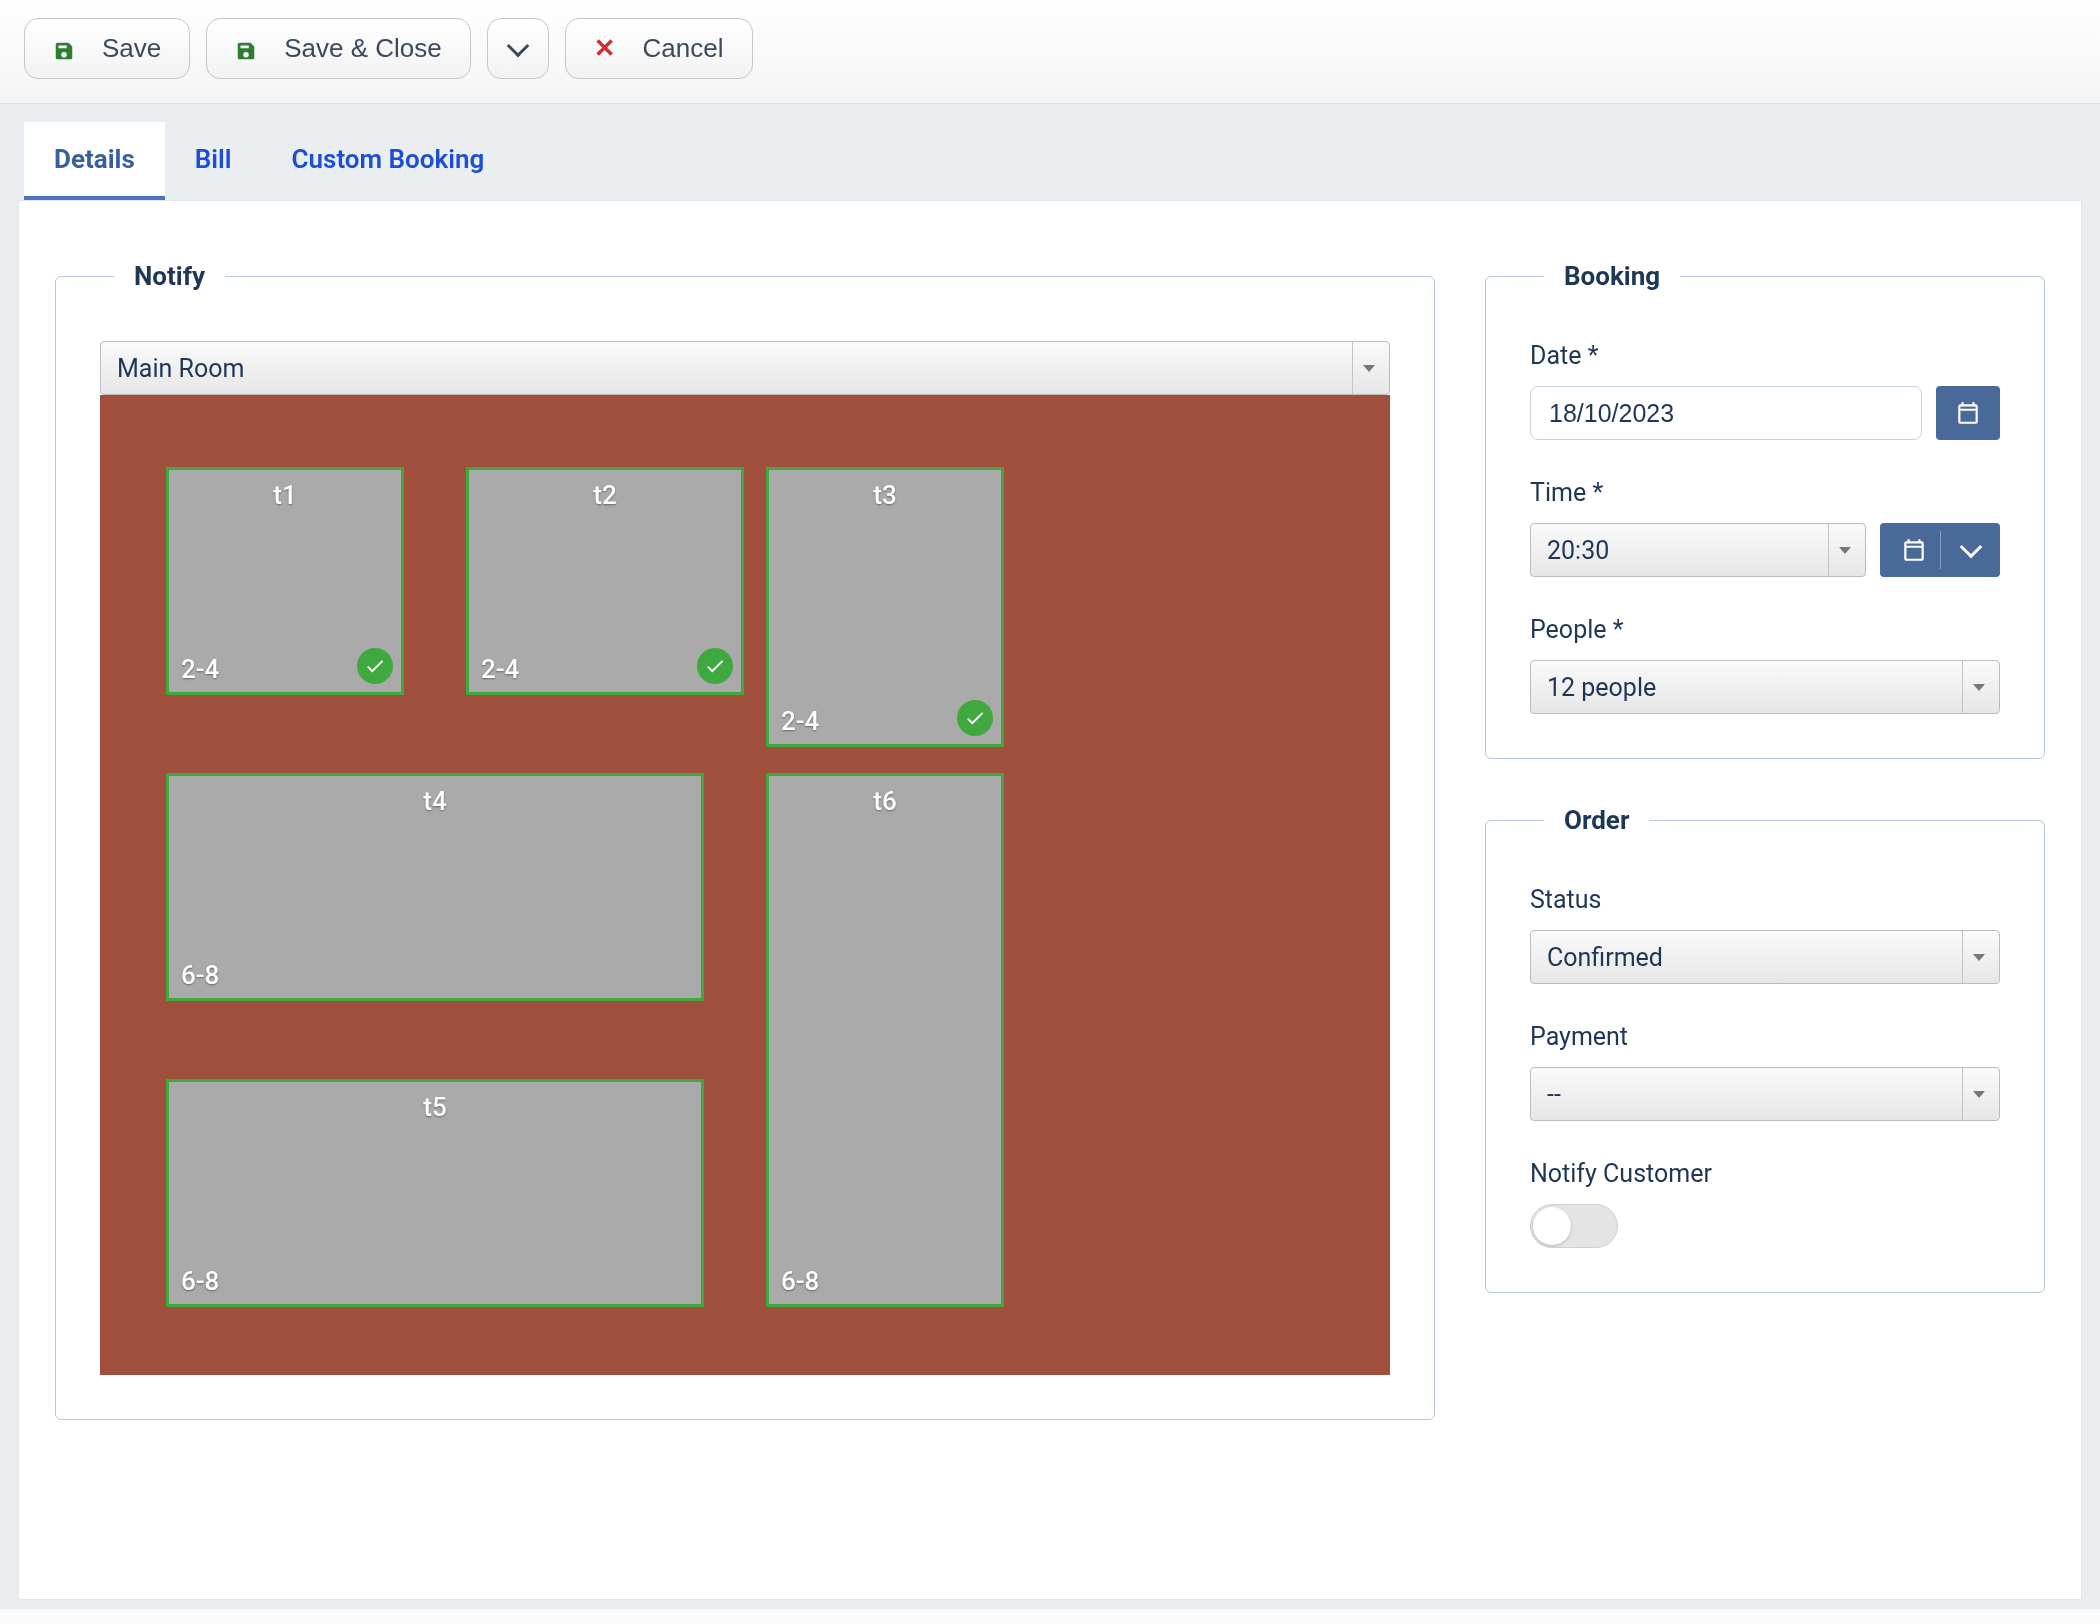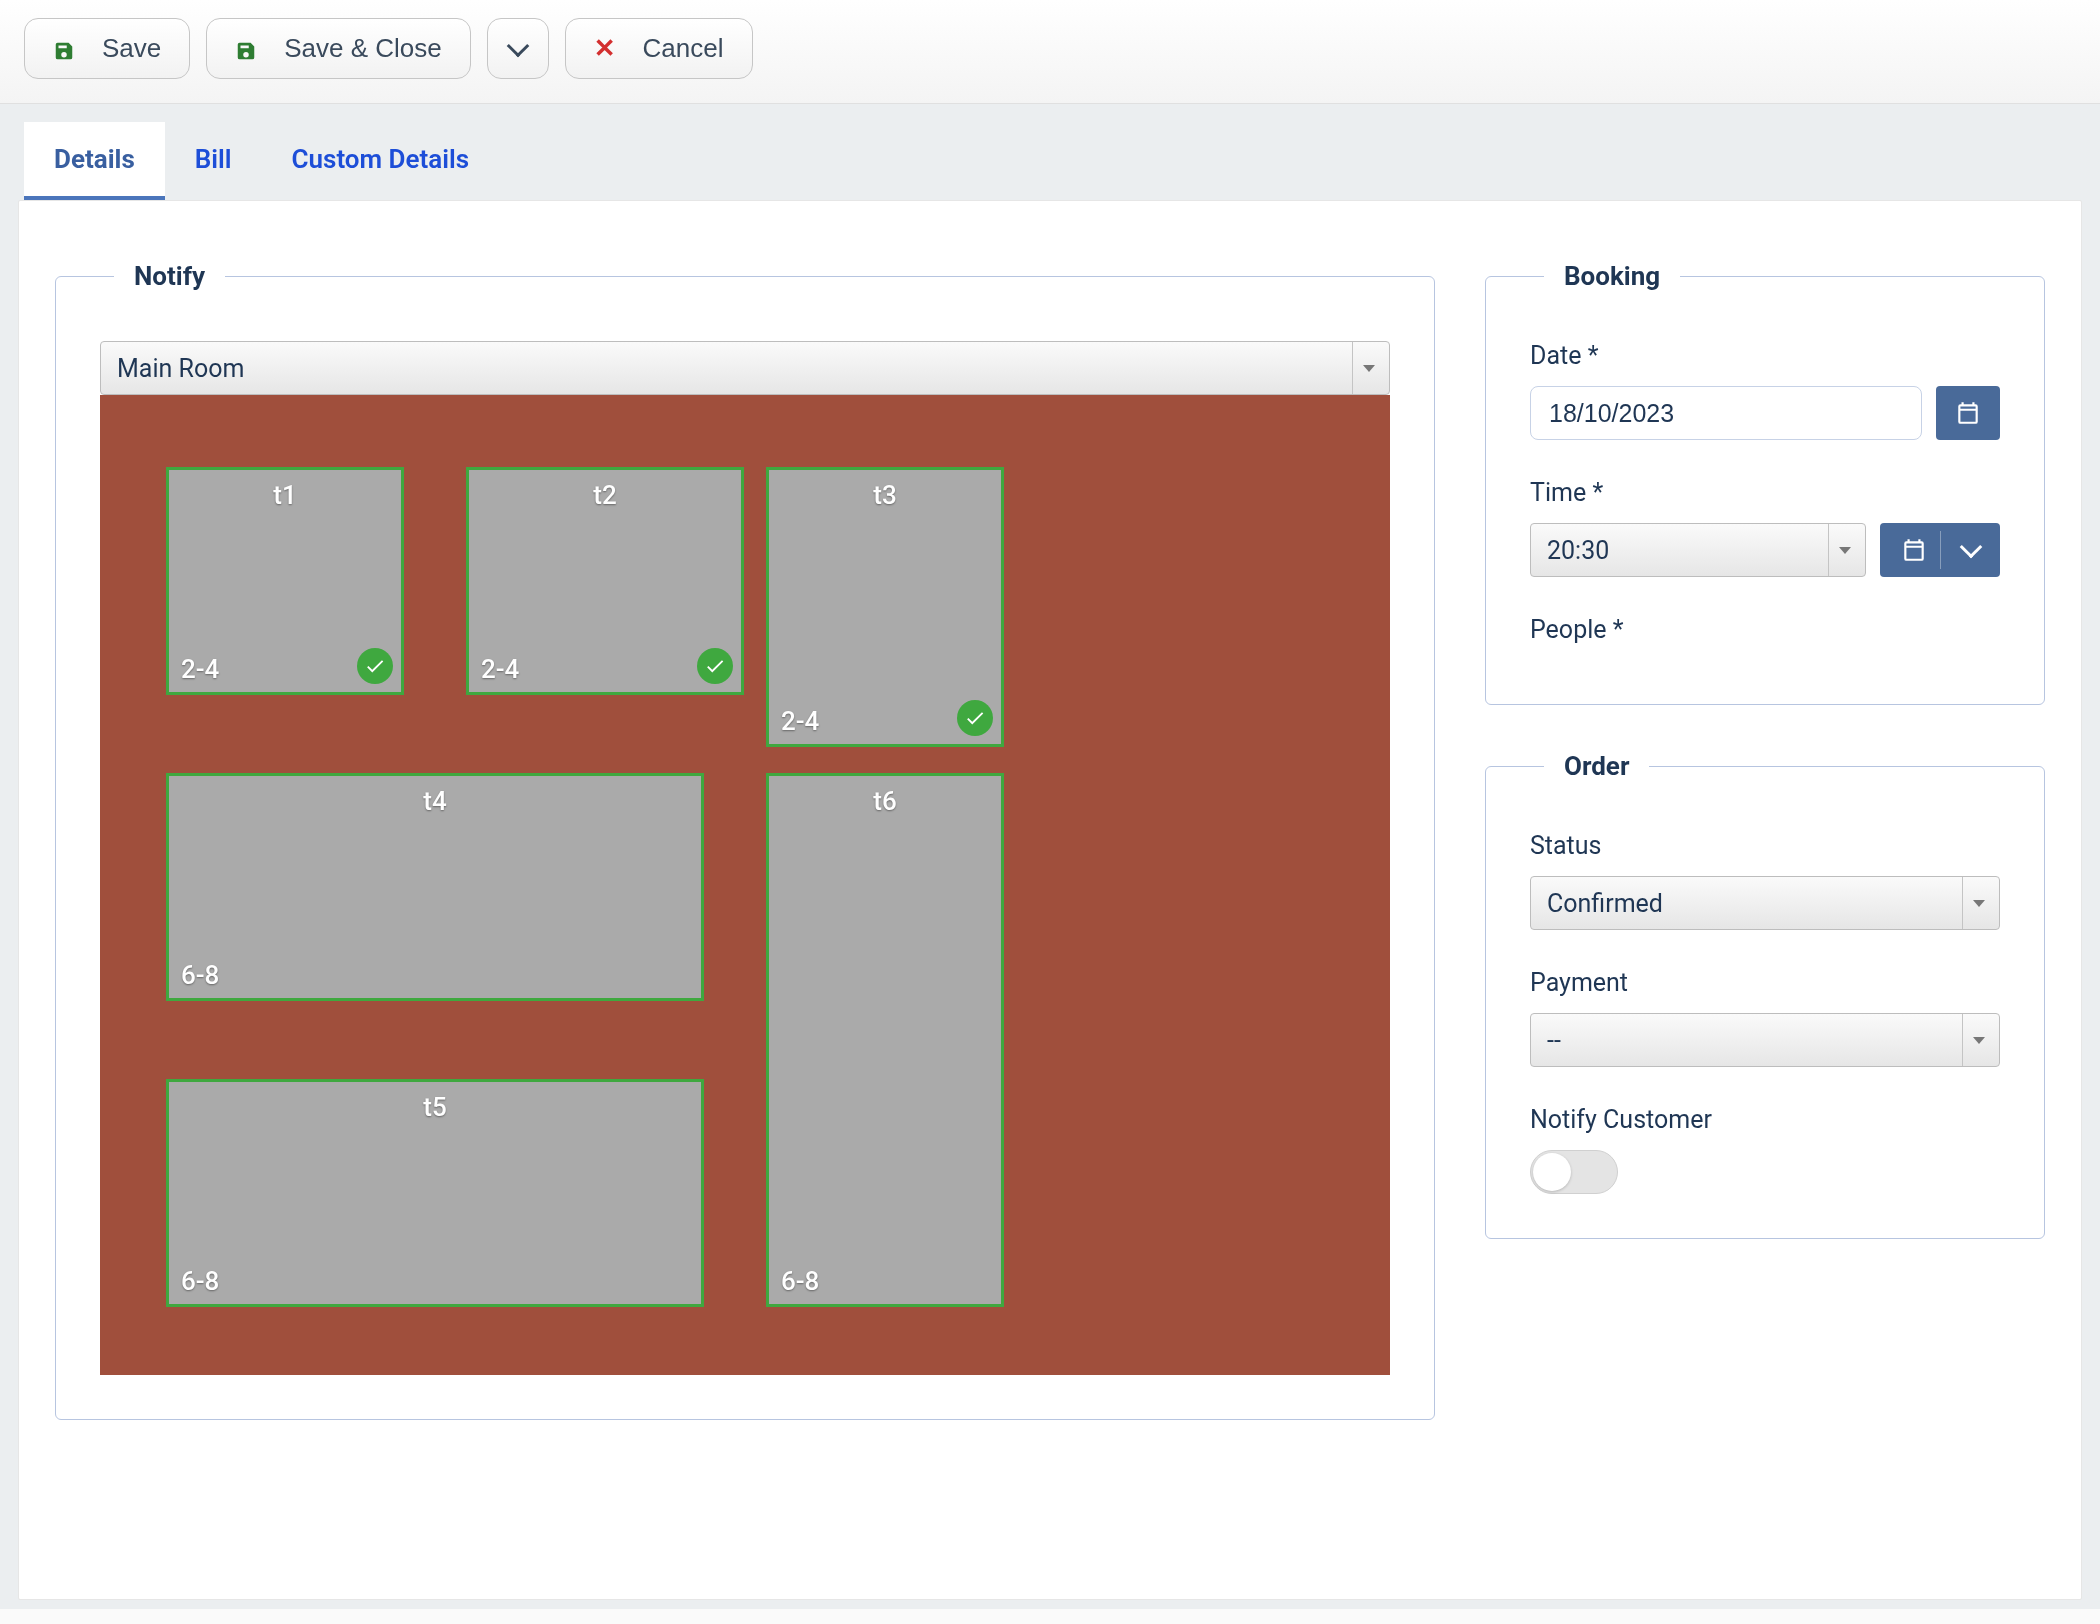--- a/index.html
+++ b/index.html
@@ -257,21 +257,21 @@
   <button class="btn">
     <span class="ic-cancel">✕</span>
     <span>Cancel</span>
   </button>
 </div>
 
 <div class="content-wrap">
   <div class="tabs">
     <div class="tab active">Details</div>
     <div class="tab">Bill</div>
-    <div class="tab">Custom Details</div>
+    <div class="tab">Custom Booking</div>
   </div>
 
   <div class="panel">
     <div class="left-col">
       <fieldset>
         <legend>Notify</legend>
 
         <div class="select-like">
           <span>Main Room</span>
           <span class="select-split"></span>
@@ -348,20 +348,24 @@
               <svg viewBox="0 0 24 24" fill="currentColor">
                   <path d="M19 4h-1V2h-2v2H8V2H6v2H5a2 2 0 0 0-2 2v14a2 2 0 0 0 2 2h14a2 2 0 0 0 2-2V6a2 2 0 0 0-2-2zm0 16H5V10h14v10zM5 8V6h14v2H5z"></path>
                 </svg>
               <span class="chevron-down white"></span>
             </button>
           </div>
         </div>
 
         <div class="field-group" style="margin-bottom:0">
           <label class="field-label">People *</label>
+          <div class="select-like">
+            <span>12 people</span>
+            <span class="select-split"></span>
+          </div>
         </div>
       </fieldset>
 
       <fieldset>
         <legend>Order</legend>
 
         <div class="field-group">
           <label class="field-label">Status</label>
           <div class="select-like">
             <span>Confirmed</span>

